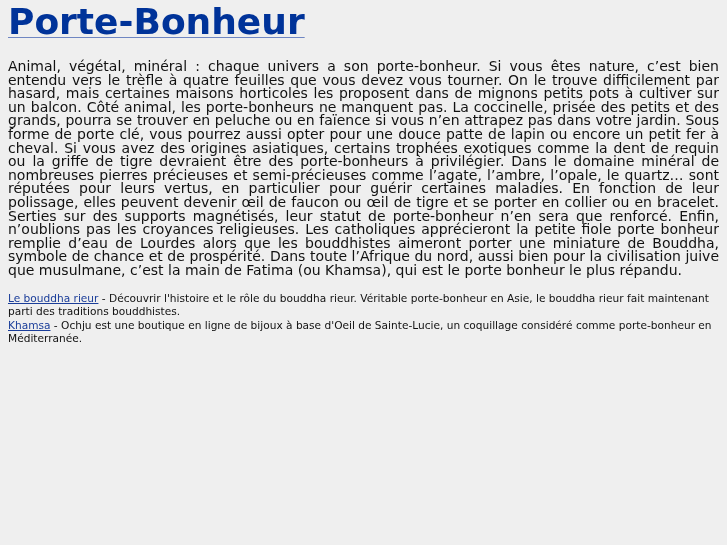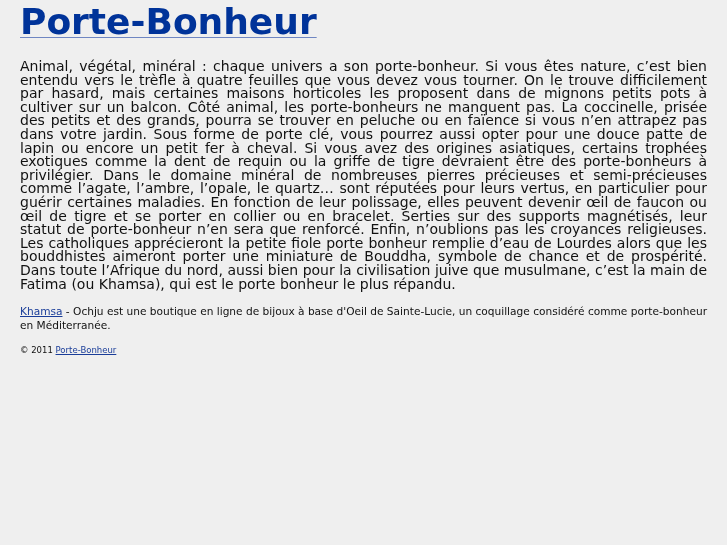--- a/index.html
+++ b/index.html
@@ -8,21 +8,21 @@
     background: #efefef;
     width: 727px;
     height: 545px;
     overflow: hidden;
   }
   body {
     font-family: "DejaVu Sans", sans-serif;
     color: #111;
   }
   .wrap {
-    padding: 0 20px;
+    padding: 0 8px;
   }
   h1 {
     margin: 0;
     padding-top: 0;
     font-family: "DejaVu Sans", sans-serif;
     font-weight: bold;
     font-size: 36px;
     line-height: 44px;
     letter-spacing: 0px;
   }
@@ -60,20 +60,20 @@
 
 <div class="wrap">
   <h1>
     <a href="#">Porte-Bonheur</a>
   </h1>
 
   <p class="intro">Animal, végétal, minéral : chaque univers a son porte-bonheur. Si vous êtes nature, c’est bien entendu vers le trèfle à quatre feuilles que vous devez vous tourner. On le trouve difficilement par hasard, mais certaines maisons horticoles les proposent dans de mignons petits pots à cultiver sur un balcon. Côté animal, les porte-bonheurs ne manquent pas. La coccinelle, prisée des petits et des grands, pourra se trouver en peluche ou en faïence si vous n’en attrapez pas dans votre jardin. Sous forme de porte clé, vous pourrez aussi opter pour une douce patte de lapin ou encore un petit fer à cheval. Si vous avez des origines asiatiques, certains trophées exotiques comme la dent de requin ou la griffe de tigre devraient être des porte-bonheurs à privilégier. Dans le domaine minéral de nombreuses pierres précieuses et semi-précieuses comme l’agate, l’ambre, l’opale, le quartz… sont réputées pour leurs vertus, en particulier pour guérir certaines maladies. En fonction de leur polissage, elles peuvent devenir œil de faucon ou œil de tigre et se porter en collier ou en bracelet. Serties sur des supports magnétisés, leur statut de porte-bonheur n’en sera que renforcé. Enfin, n’oublions pas les croyances religieuses. Les catholiques apprécieront la petite fiole porte bonheur remplie d’eau de Lourdes alors que les bouddhistes aimeront porter une miniature de Bouddha, symbole de chance et de prospérité. Dans toute l’Afrique du nord, aussi bien pour la civilisation juive que musulmane, c’est la main de Fatima (ou Khamsa), qui est le porte bonheur le plus répandu.</p>
 
   <div class="links">
     <div>
+      <a href="#">Le bouddha rieur</a><span> - Découvrir l'histoire et le rôle du bouddha rieur. Véritable porte-bonheur en Asie, le bouddha rieur fait maintenant parti des traditions bouddhistes.</span>
+    </div>
+    <div>
       <a href="#">Khamsa</a><span> - Ochju est une boutique en ligne de bijoux à base d'Oeil de Sainte-Lucie, un coquillage considéré comme porte-bonheur en Méditerranée.</span>
     </div>
   </div>
 
-  <div class="footer">
-    <span>© 2011 </span><a href="#">Porte-Bonheur</a>
-  </div>
 </div>
 
 </body></html>

